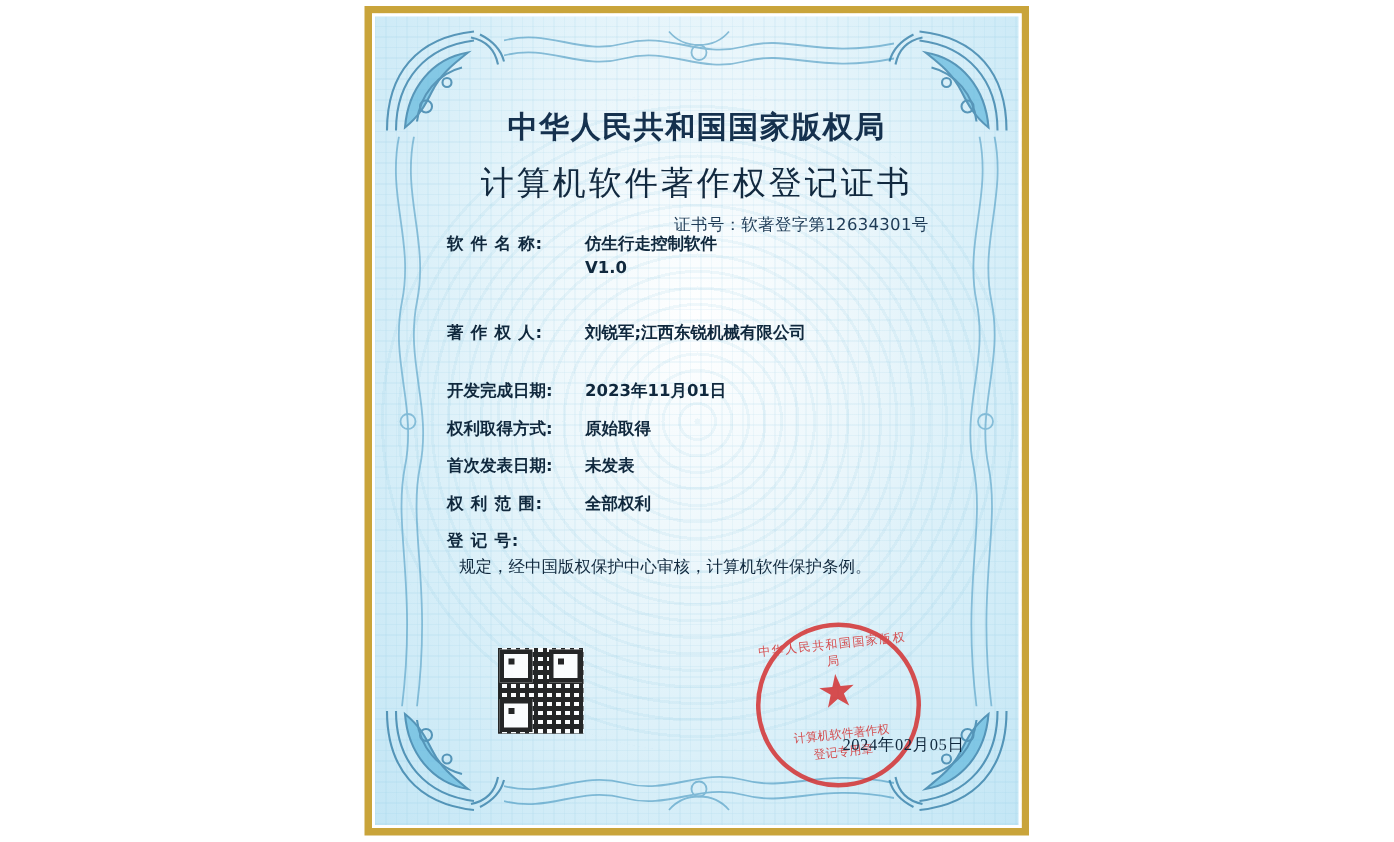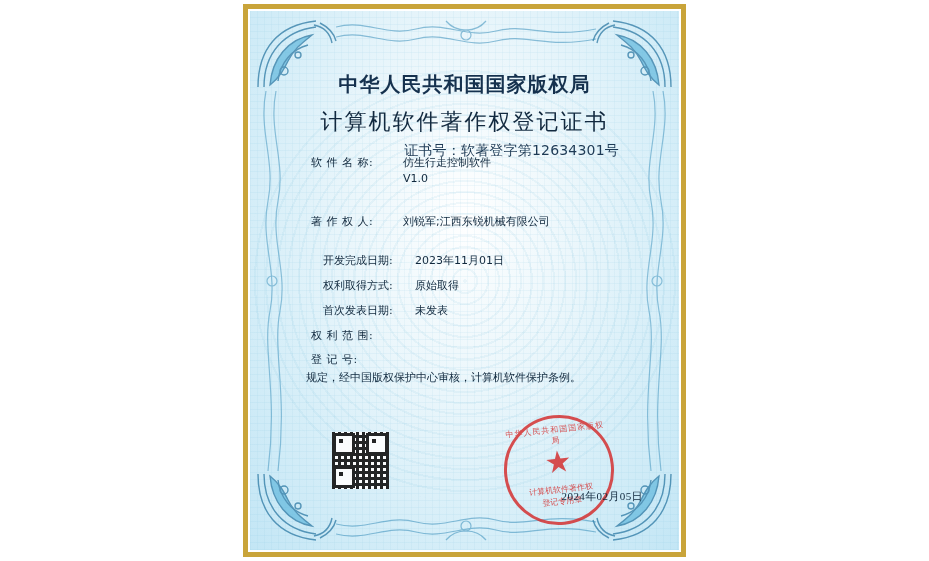--- a/index.html
+++ b/index.html
@@ -123,47 +123,48 @@
     font-family: "DejaVu Serif", "Liberation Serif", serif;
     font-size: 22px;
     font-weight: 400;
     color: #12293f;
     letter-spacing: 2px;
   }
   .cert-no {
     position: absolute;
     top: 131px;
     right: 60px;
-    font-size: 14px;
+    font-size: 11px;
     color: #1d3a55;
     font-family: "DejaVu Sans", sans-serif;
     letter-spacing: .2px;
   }
 
   .fields {
     position: absolute;
-    left: 61px;
+    left: 48px;
     top: 144px;
     right: 36px;
+    font-weight: bold;
   }
   .field-row {
     display: flex;
     align-items: flex-start;
     margin-bottom: 9px;
     font-size: 11px;
     color: #10283d;
     font-family: "DejaVu Sans", sans-serif;
   }
   .field-label {
     width: 92px;
     flex: 0 0 92px;
     letter-spacing: .5px;
     white-space: nowrap;
   }
-  .field-label.wide { letter-spacing: 0; margin-left: 12px; }
+  .field-label.wide { letter-spacing: 0; }
   .field-value {
     flex: 1 1 auto;
     white-space: pre-line;
     line-height: 1.45;
   }
   .gap-a { height: 18px; }
   .gap-b { height: 14px; }
 
   .statement {
     position: absolute;
@@ -384,20 +385,21 @@
             <div class="field-value">原始取得</div>
           </div>
 
           <div class="field-row">
             <div class="field-label wide">首次发表日期:</div>
             <div class="field-value">未发表</div>
           </div>
 
           <div class="field-row">
             <div class="field-label">权 利 范 围:</div>
+            <div class="field-value">全部权利</div>
           </div>
 
           <div class="field-row">
             <div class="field-label">登 记 号:</div>
           </div>
 
         </div>
 
         <div class="statement">
           <span>规定，经中国版权保护中心审核，计算机软件保护条例。</span>

